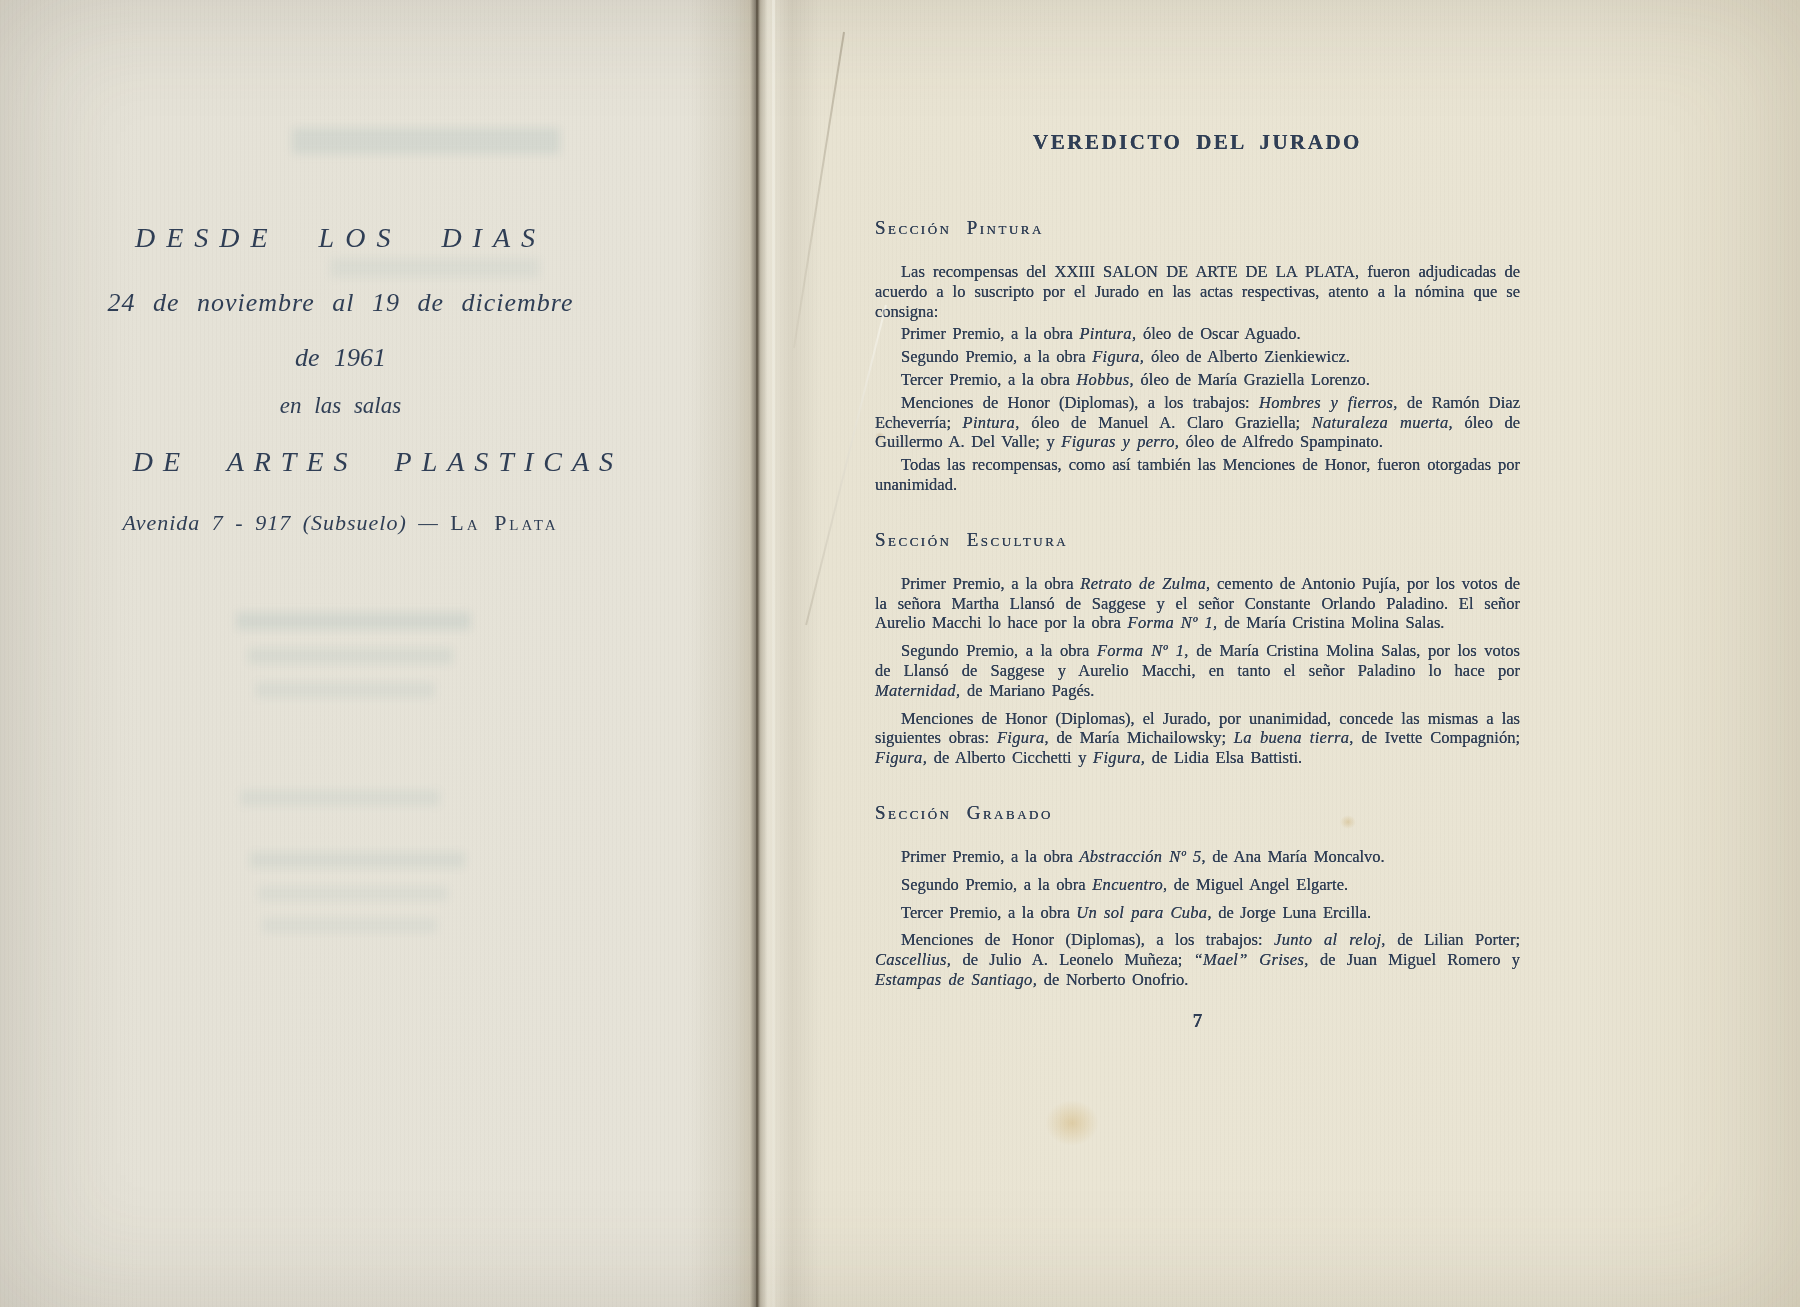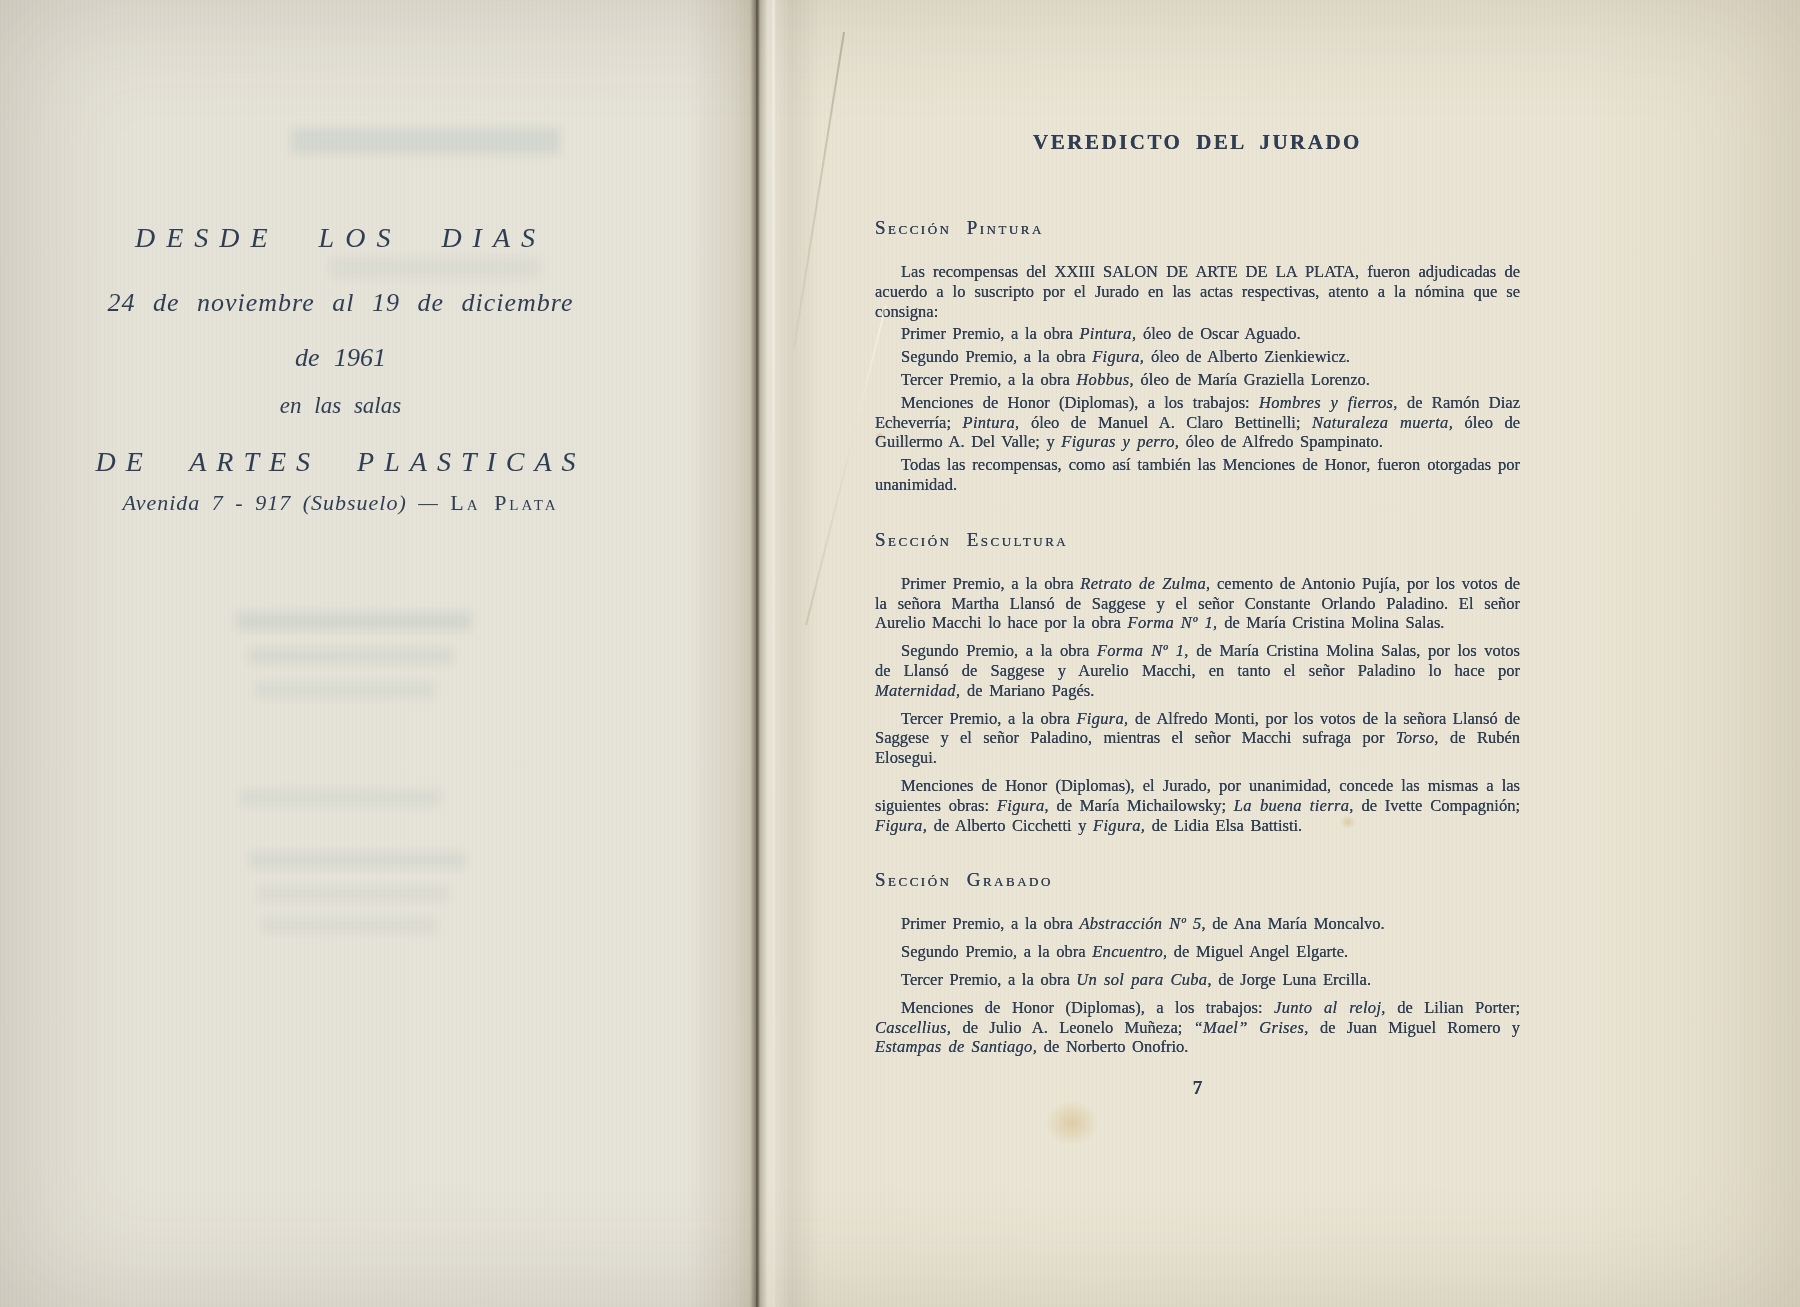--- a/index.html
+++ b/index.html
@@ -49,21 +49,21 @@
   
   .left-block{
     position:absolute;left:58px;top:222px;width:565px;text-align:center;
     color:var(--ink,#2f3e55);z-index:2;
   }
   .ll{font-style:italic;}
   .ll.l1{font-size:28px;letter-spacing:11px;word-spacing:22px;margin-bottom:34px;}
   .ll.l2{font-size:26px;letter-spacing:1px;word-spacing:10px;margin-bottom:25px;}
   .ll.l3{font-size:26px;word-spacing:8px;margin-bottom:20px;}
   .ll.l4{font-size:23px;word-spacing:7px;margin-bottom:27px;}
-  .ll.l5{font-size:28px;letter-spacing:10px;word-spacing:20px;margin-bottom:12px;}
+  .ll.l5{font-size:28px;letter-spacing:10px;word-spacing:20px;margin-bottom:32px;text-align:right;}
   .ll.l6{font-size:22px;letter-spacing:1px;word-spacing:5px;white-space:nowrap;}
   .sc{font-style:normal;font-variant:small-caps;letter-spacing:3px;}
 
   
   .right-content{
     position:absolute;left:875px;top:130px;width:645px;color:var(--ink,#2f3e55);z-index:2;
     text-shadow:0 0 .4px currentColor;
   }
   .title{
     font-size:21px;font-weight:bold;letter-spacing:2.5px;word-spacing:6px;
@@ -124,28 +124,27 @@
 
   <div class="right-content">
     <h1 class="title">VEREDICTO DEL JURADO</h1>
     <div id="sections">
         <section>
           <h2 class="sec-heading">Sección Pintura</h2>
           <p class="para"><span>Las recompensas del XXIII SALON DE ARTE DE LA PLATA, fueron adjudicadas de acuerdo a lo suscripto por el Jurado en las actas respectivas, atento a la nómina que se consigna:</span></p>
           <p class="para"><span>Primer Premio, a la obra </span><i>Pintura,</i><span> óleo de Oscar Aguado.</span></p>
           <p class="para"><span>Segundo Premio, a la obra </span><i>Figura,</i><span> óleo de Alberto Zienkiewicz.</span></p>
           <p class="para"><span>Tercer Premio, a la obra </span><i>Hobbus,</i><span> óleo de María Graziella Lorenzo.</span></p>
-          <p class="para"><span>Menciones de Honor (Diplomas), a los trabajos: </span><i>Hombres y fierros,</i><span> de Ramón Diaz Echeverría; </span><i>Pintura,</i><span> óleo de Manuel A. Claro Bettinelli; </span><i>Naturaleza muerta,</i><span> óleo de Guillermo A. Del Valle; y </span><i>Figuras y perro,</i><span> óleo de Alfredo Spampinato.</span></p>
+          <p class="para"><span>Menciones de Honor (Diplomas), a los trabajos: </span><i>Hombres y fierros,</i><span> de Ramón Diaz Echeverría; </span><i>Pintura,</i><span> óleo de Manuel A. Claro Graziella; </span><i>Naturaleza muerta,</i><span> óleo de Guillermo A. Del Valle; y </span><i>Figuras y perro,</i><span> óleo de Alfredo Spampinato.</span></p>
           <p class="para"><span>Todas las recompensas, como así también las Menciones de Honor, fueron otorgadas por unanimidad.</span></p>
         </section>
         <section>
           <h2 class="sec-heading">Sección Escultura</h2>
           <p class="para gap"><span>Primer Premio, a la obra </span><i>Retrato de Zulma</i><span>, cemento de Antonio Pujía, por los votos de la señora Martha Llansó de Saggese y el señor Constante Orlando Paladino. El señor Aurelio Macchi lo hace por la obra </span><i>Forma Nº 1,</i><span> de María Cristina Molina Salas.</span></p>
           <p class="para gap"><span>Segundo Premio, a la obra </span><i>Forma Nº 1,</i><span> de María Cristina Molina Salas, por los votos de Llansó de Saggese y Aurelio Macchi, en tanto el señor Paladino lo hace por </span><i>Maternidad,</i><span> de Mariano Pagés.</span></p>
-          <p class="para gap"><span>Tercer Premio, a la obra </span><i>Figura,</i><span> de Alfredo Monti, por los votos de la señora Llansó de Saggese y el señor Paladino, mientras el señor Macchi sufraga por </span><i>Torso,</i><span> de Rubén Elosegui.</span></p>
           <p class="para"><span>Menciones de Honor (Diplomas), el Jurado, por unanimidad, concede las mismas a las siguientes obras: </span><i>Figura</i><span>, de María Michailowsky; </span><i>La buena tierra,</i><span> de Ivette Compagnión; </span><i>Figura,</i><span> de Alberto Cicchetti y </span><i>Figura,</i><span> de Lidia Elsa Battisti.</span></p>
         </section>
         <section>
           <h2 class="sec-heading">Sección Grabado</h2>
           <p class="para gap"><span>Primer Premio, a la obra </span><i>Abstracción Nº 5</i><span>, de Ana María Moncalvo.</span></p>
           <p class="para gap"><span>Segundo Premio, a la obra </span><i>Encuentro</i><span>, de Miguel Angel Elgarte.</span></p>
           <p class="para gap"><span>Tercer Premio, a la obra </span><i>Un sol para Cuba</i><span>, de Jorge Luna Ercilla.</span></p>
           <p class="para"><span>Menciones de Honor (Diplomas), a los trabajos: </span><i>Junto al reloj,</i><span> de Lilian Porter; </span><i>Cascellius,</i><span> de Julio A. Leonelo Muñeza; </span><i>“Mael” Grises,</i><span> de Juan Miguel Romero y </span><i>Estampas de Santiago,</i><span> de Norberto Onofrio.</span></p>
         </section>
       </div>

